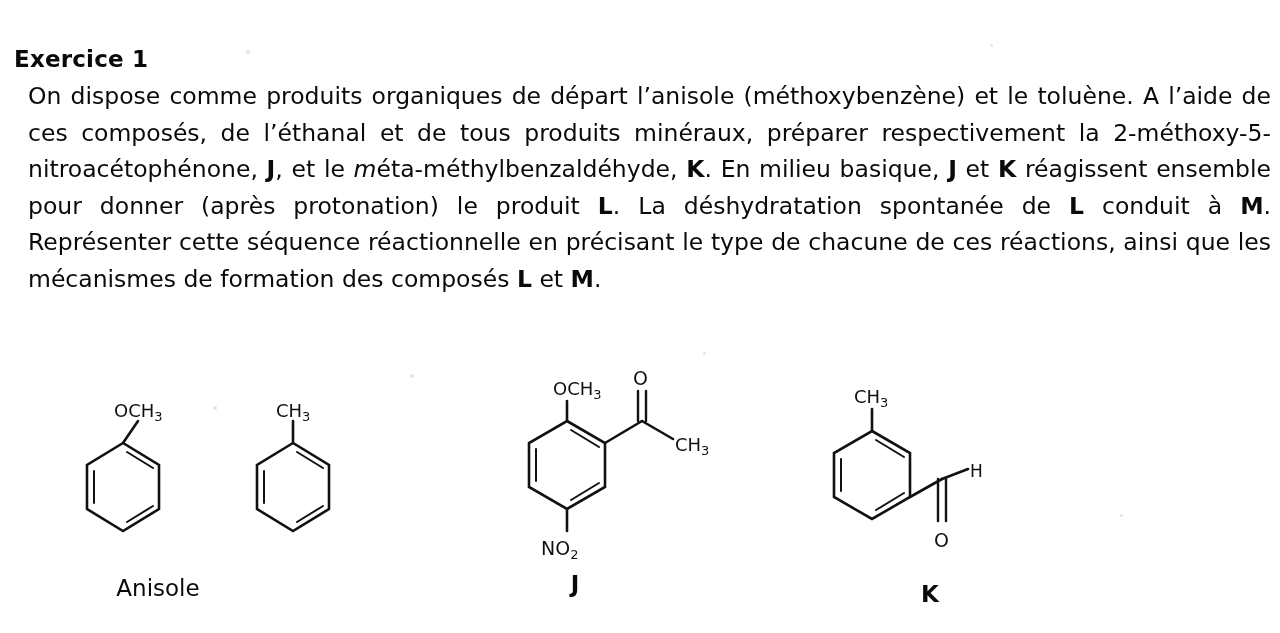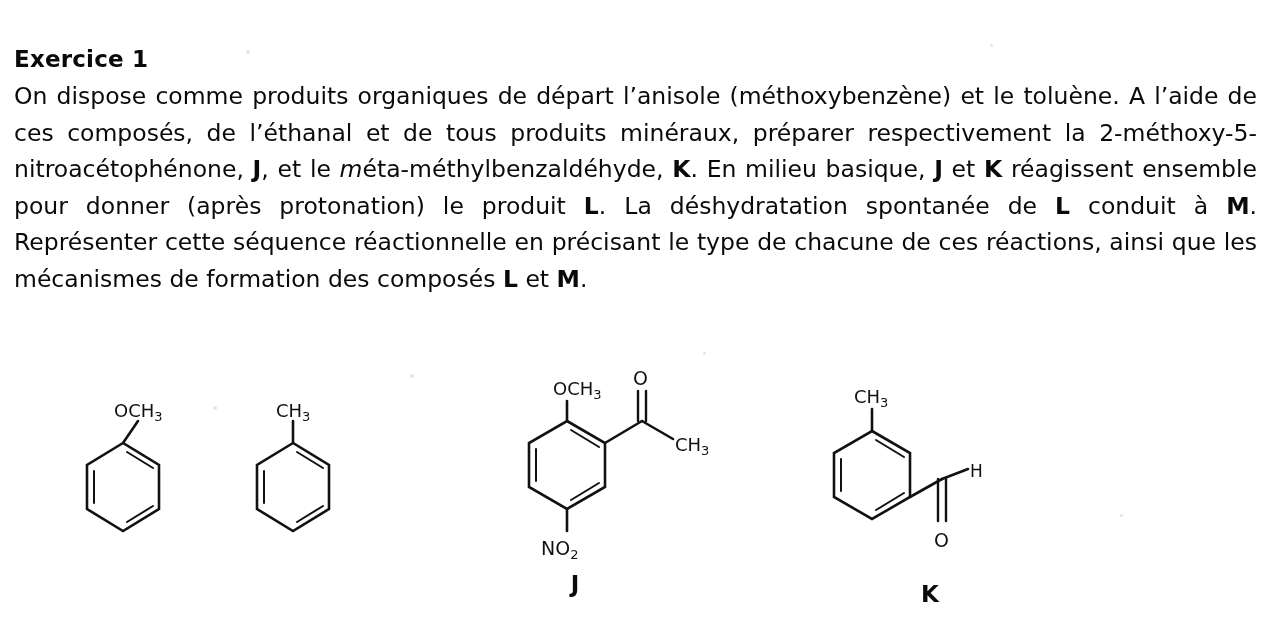--- a/index.html
+++ b/index.html
@@ -26,21 +26,21 @@
   .exercise-title {
     position: absolute;
     left: 14px;
     top: 12px;
     font-size: 23px;
     font-weight: bold;
     letter-spacing: 0.2px;
   }
   .body-text {
     position: absolute;
-    left: 14px;
+    left: 28px;
     top: 44px;
     width: 1243px;
     font-size: 23.5px;
     line-height: 36.5px;
     text-align: justify;
     text-justify: inter-word;
   }
   .body-text b { font-weight: bold; }
   .body-text i { font-style: italic; }
 
@@ -105,20 +105,21 @@
           <line x1="68" y1="42" x2="53" y2="64"></line>
 
           <polygon points="53,64 17,86 17,130 53,152 89,130 89,86" stroke-width="2.6"></polygon>
 
           <line x1="24" y1="92" x2="24" y2="124" stroke-width="2"></line>
           <line x1="57" y1="73" x2="83" y2="89" stroke-width="2"></line>
           <line x1="57" y1="143" x2="83" y2="127" stroke-width="2"></line>
         </g>
         <text x="44" y="38" font-family="'DejaVu Sans', sans-serif" font-size="18" fill="#111">OCH<tspan font-size="13" dy="4">3</tspan></text>
       </svg>
+      <div class="caption" style="left:-12px;top:196px;width:200px;">Anisole</div>
     </div>
 
     <div class="struct" style="left:240px;top:20px;width:180px;height:190px;">
       <svg width="180" height="190" viewBox="0 0 180 190">
         <g stroke="#111" stroke-width="2.6" fill="none" stroke-linecap="round">
           <line x1="53" y1="42" x2="53" y2="64"></line>
           <polygon points="53,64 17,86 17,130 53,152 89,130 89,86"></polygon>
           <line x1="24" y1="92" x2="24" y2="124" stroke-width="2"></line>
           <line x1="57" y1="73" x2="83" y2="89" stroke-width="2"></line>
           <line x1="57" y1="143" x2="83" y2="127" stroke-width="2"></line>

